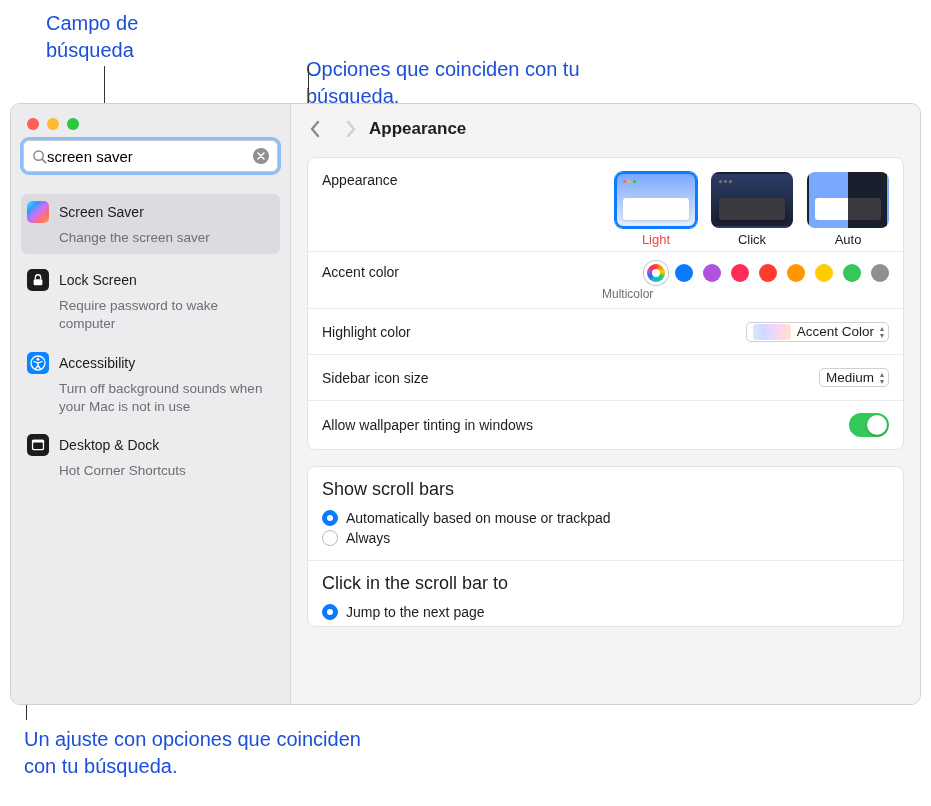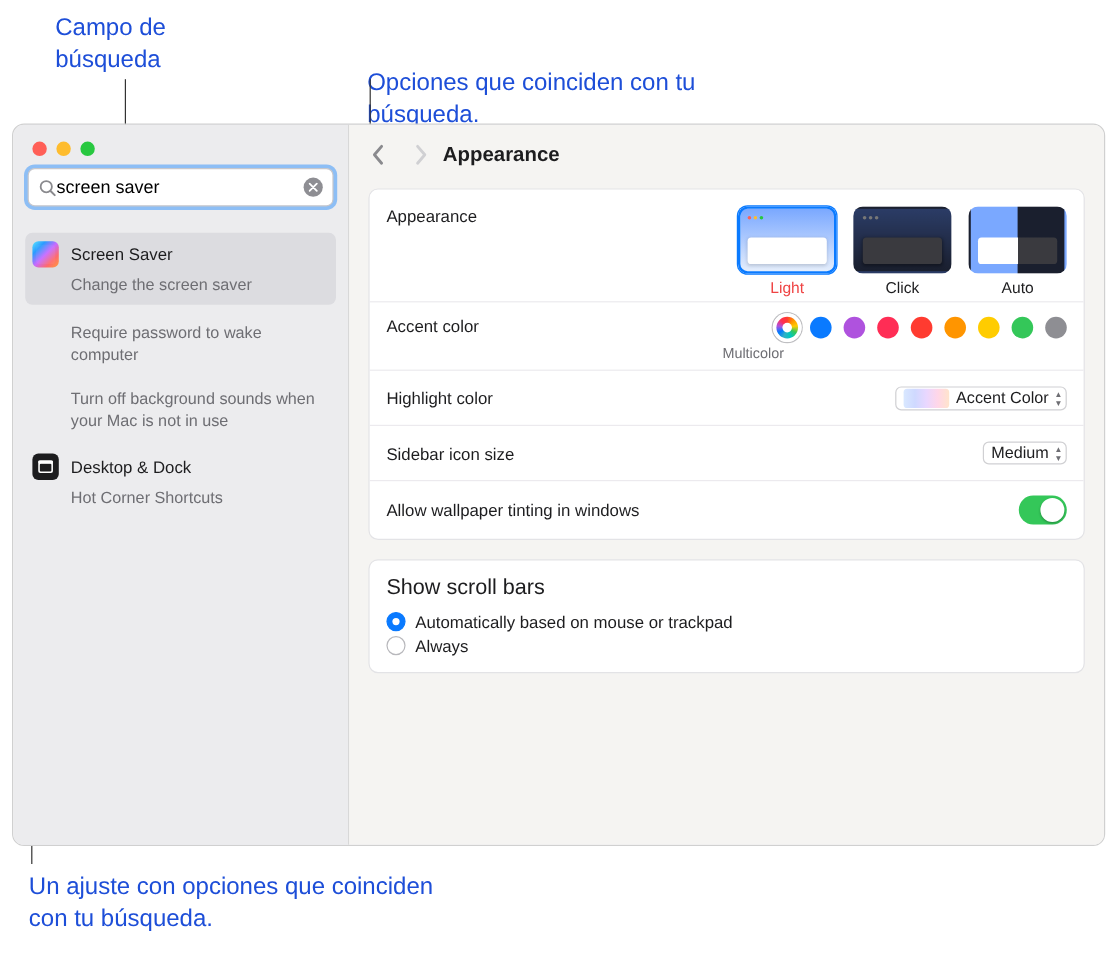--- a/index.html
+++ b/index.html
@@ -266,23 +266,42 @@
 
     <div class="results" id="results">
         <div class="result-group rg-selected">
           <div class="result-head">
             <div class="result-icon icon-screensaver"></div>
             <div class="result-title">Screen Saver</div>
           </div>
           <div class="result-sub">Change the screen saver</div>
         </div>
         <div class="result-group">
+          <div class="result-head">
+            <div class="result-icon icon-lock">
+              <svg width="14" height="14" viewBox="0 0 16 16">
+                <rect x="3" y="7" width="10" height="7" rx="1.5" fill="#fff"></rect>
+                <path d="M5 7 V5 a3 3 0 0 1 6 0 V7" fill="none" stroke="#fff" stroke-width="1.5"></path>
+              </svg>
+            </div>
+            <div class="result-title">Lock Screen</div>
+          </div>
           <div class="result-sub">Require password to wake computer</div>
         </div>
         <div class="result-group">
+          <div class="result-head">
+            <div class="result-icon icon-access">
+              <svg width="16" height="16" viewBox="0 0 16 16">
+                <circle cx="8" cy="8" r="7" fill="none" stroke="#fff" stroke-width="1.3"></circle>
+                <circle cx="8" cy="4.3" r="1.4" fill="#fff"></circle>
+                <path d="M4 6.5 L8 8 L12 6.5 M8 8 V10.5 M8 10.5 L5.5 14 M8 10.5 L10.5 14" stroke="#fff" stroke-width="1.3" stroke-linecap="round" fill="none"></path>
+              </svg>
+            </div>
+            <div class="result-title">Accessibility</div>
+          </div>
           <div class="result-sub">Turn off background sounds when your Mac is not in use</div>
         </div>
         <div class="result-group">
           <div class="result-head">
             <div class="result-icon icon-desktop">
               <svg width="14" height="14" viewBox="0 0 16 16">
                 <rect x="1" y="2" width="14" height="12" rx="2" fill="#fff"></rect>
                 <rect x="2.5" y="5" width="11" height="7.5" rx="1" fill="#1c1c1e"></rect>
                 <rect x="1" y="2" width="14" height="2.5" rx="1" fill="#fff"></rect>
               </svg>
@@ -407,16 +426,25 @@
             <div class="rb-opt">
               <div class="radio checked"></div>
               <span>Automatically based on mouse or trackpad</span>
             </div>
             <div class="rb-opt">
               <div class="radio"></div>
               <span>Always</span>
             </div>
           </div>
       </div>
+      <div class="radio-block" style="border-top:1px solid #eceaee;padding-bottom:4px;">
+        <div class="rb-title">Click in the scroll bar to</div>
+        <div id="rb-click">
+            <div class="rb-opt">
+              <div class="radio checked"></div>
+              <span>Jump to the next page</span>
+            </div>
+          </div>
+      </div>
     </div>
 
   </div>
 </div>
 
 </body></html>

